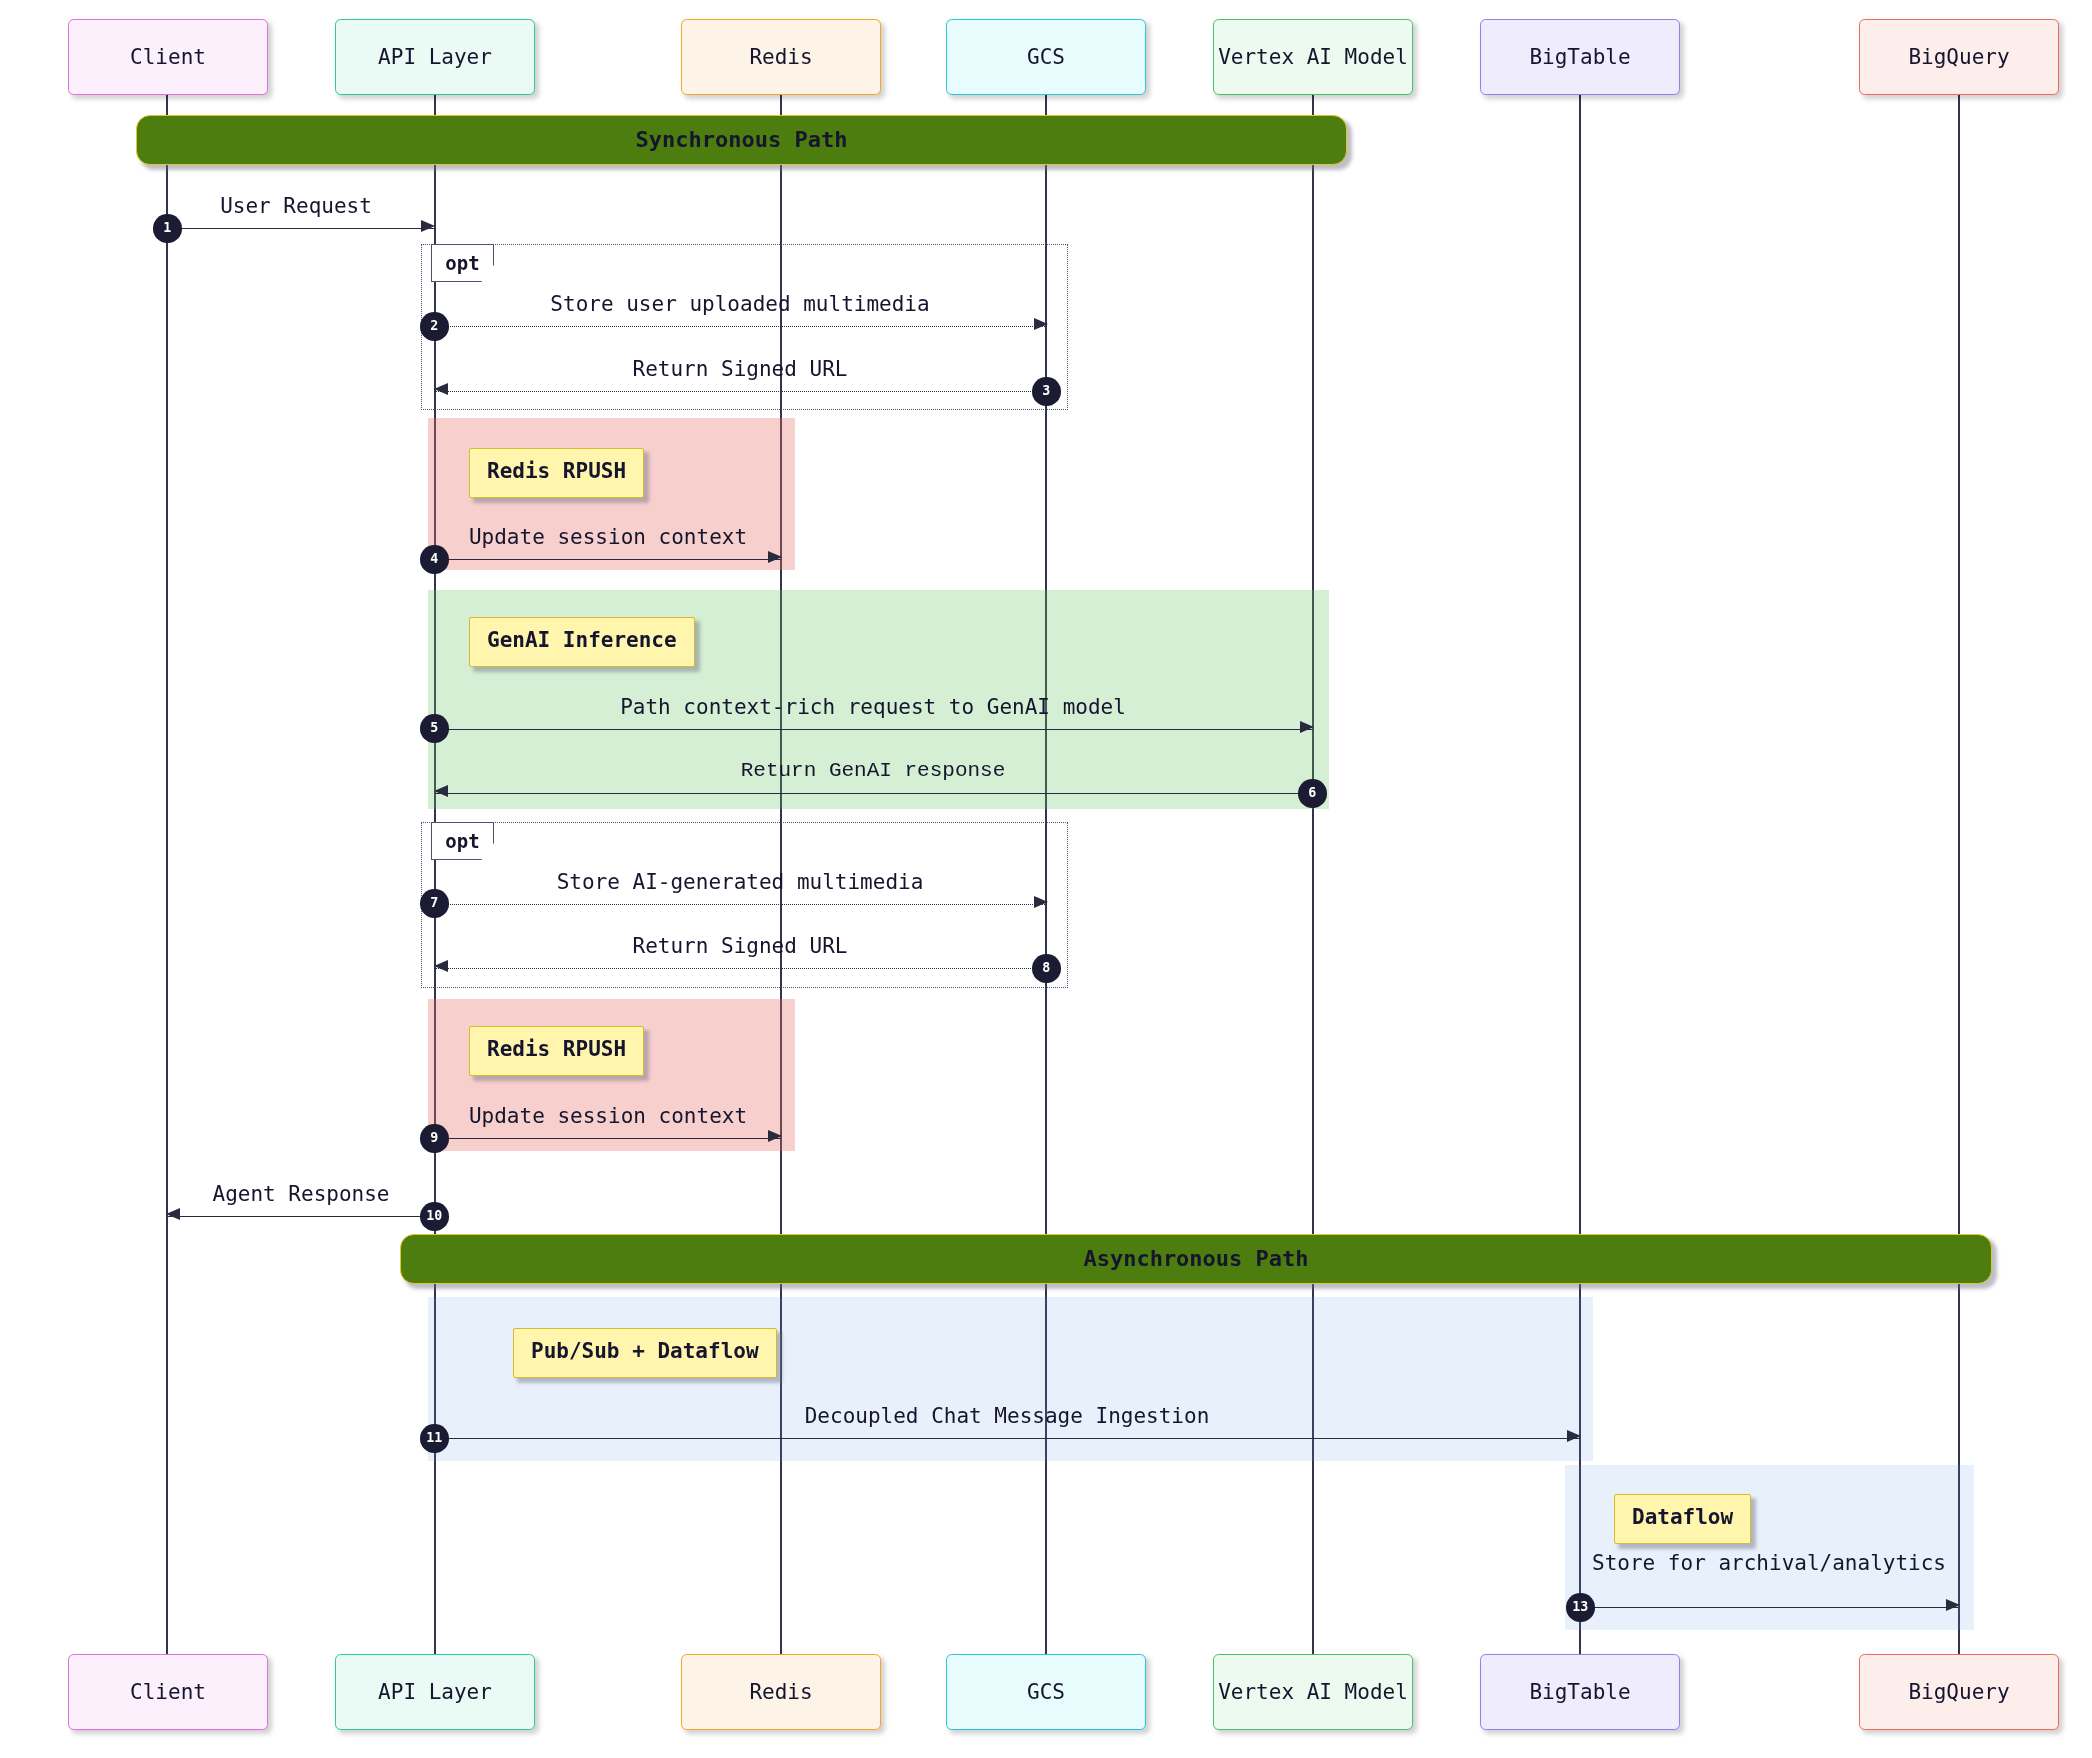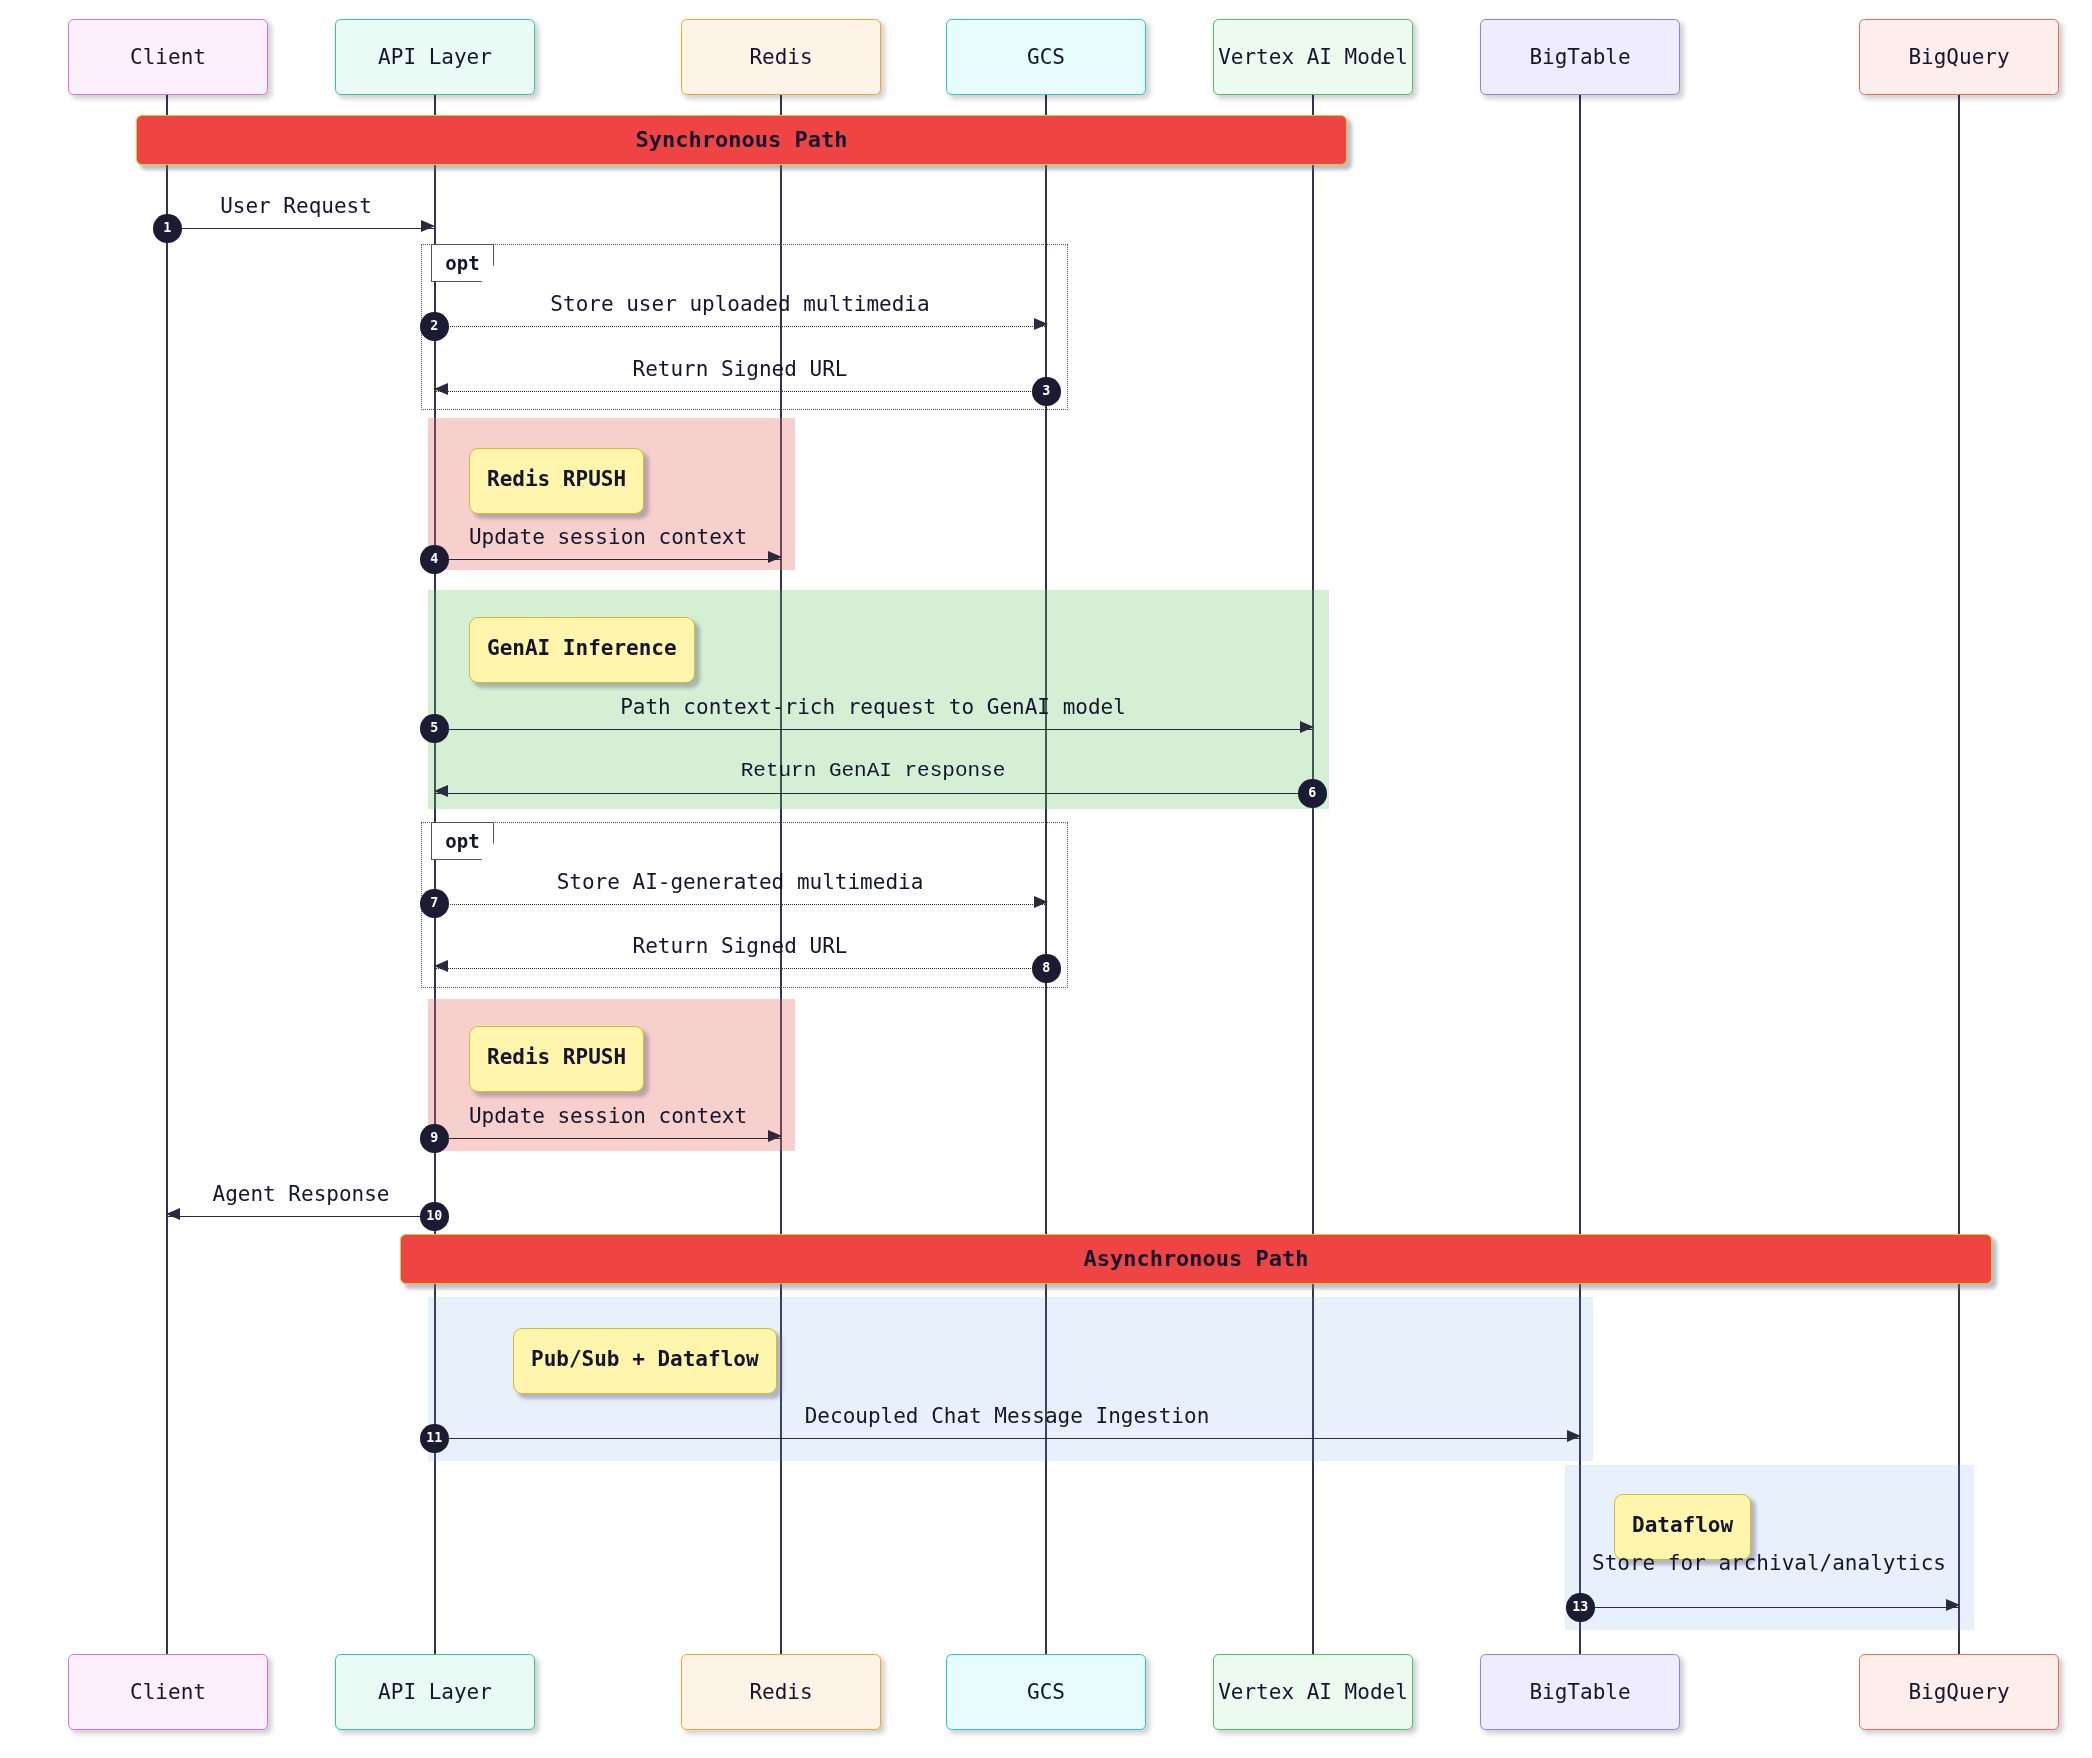--- a/index.html
+++ b/index.html
@@ -9,23 +9,23 @@
   
   .lifeline { position:absolute; width:1.9px; background:#33334d; z-index:1; }
 
   
   .hl { position:absolute; z-index:2; }
   .hl-red   { background:rgba(231,111,103,0.33); }
   .hl-green { background:rgba(99,196,99,0.28); }
   .hl-blue  { background:rgba(100,160,230,0.15); }
 
   
-  .banner { position:absolute; z-index:3; background:#ef4444; border:1px solid #e0c72c;
+  .banner { position:absolute; z-index:3; background:#4d7c0f; border:1px solid #e0c72c;
             text-align:center; font-weight:bold; font-size:22px; height:48px; line-height:48px;
-            box-shadow:4.8px 4.8px 3.8px rgba(110,110,130,0.45); border-radius:6px; }
+            box-shadow:4.8px 4.8px 3.8px rgba(110,110,130,0.45); border-radius:14px; }
 
   
   .opt-frame { position:absolute; z-index:4; border:1.9px dotted #50506e; }
   .opt-tab { position:absolute; z-index:5; background:#ffffff; border:1.9px solid #50506e;
              width:61px; height:36px; line-height:36px; text-align:center; font-size:19px; font-weight:600;
              clip-path:polygon(0 0,100% 0,100% 55%,80% 100%,0 100%);margin-left:10px; }
 
   
   .arrow { position:absolute; z-index:5; height:0; border-top:1.9px solid #2a2a3e; }
   .arrow.dotted { border-top:1.9px dotted #2a2a3e; }
@@ -40,22 +40,22 @@
   .msg-label { position:absolute; z-index:5; transform:translateX(-50%); white-space:nowrap;
                font-size:21px; height:32px; line-height:32px; }
 
   
   .seqnum { position:absolute; z-index:6; width:28.5px; height:28.5px; border-radius:50%;
             background:#1b1b33; color:#ffffff; font-size:13.3px; font-weight:bold;
             text-align:center; line-height:28.5px; }
 
   
   .note { position:absolute; z-index:5; background:#fff5ad; border:1.9px solid #d6bb2a;
-          padding:8px 17px; height:48px; line-height:44px; font-weight:bold; font-size:21px;
-          border-radius:9px; box-shadow:4.8px 4.8px 3.8px rgba(110,110,130,0.45); white-space:nowrap; }
+          padding:0 17px; height:48px; line-height:44px; font-weight:bold; font-size:21px;
+          border-radius:2px; box-shadow:4.8px 4.8px 3.8px rgba(110,110,130,0.45); white-space:nowrap; }
 
   
   .pbox { position:absolute; z-index:7; width:200px; height:76px; }
   .pbox-inner { width:100%; height:100%; box-sizing:border-box; border:1.9px solid transparent;
                 border-radius:5.7px; display:flex; align-items:center; justify-content:center;
                 font-size:21px; box-shadow:3.8px 3.8px 4.8px rgba(0,0,0,0.18); }
 </style>
 </head>
 <body>
 

